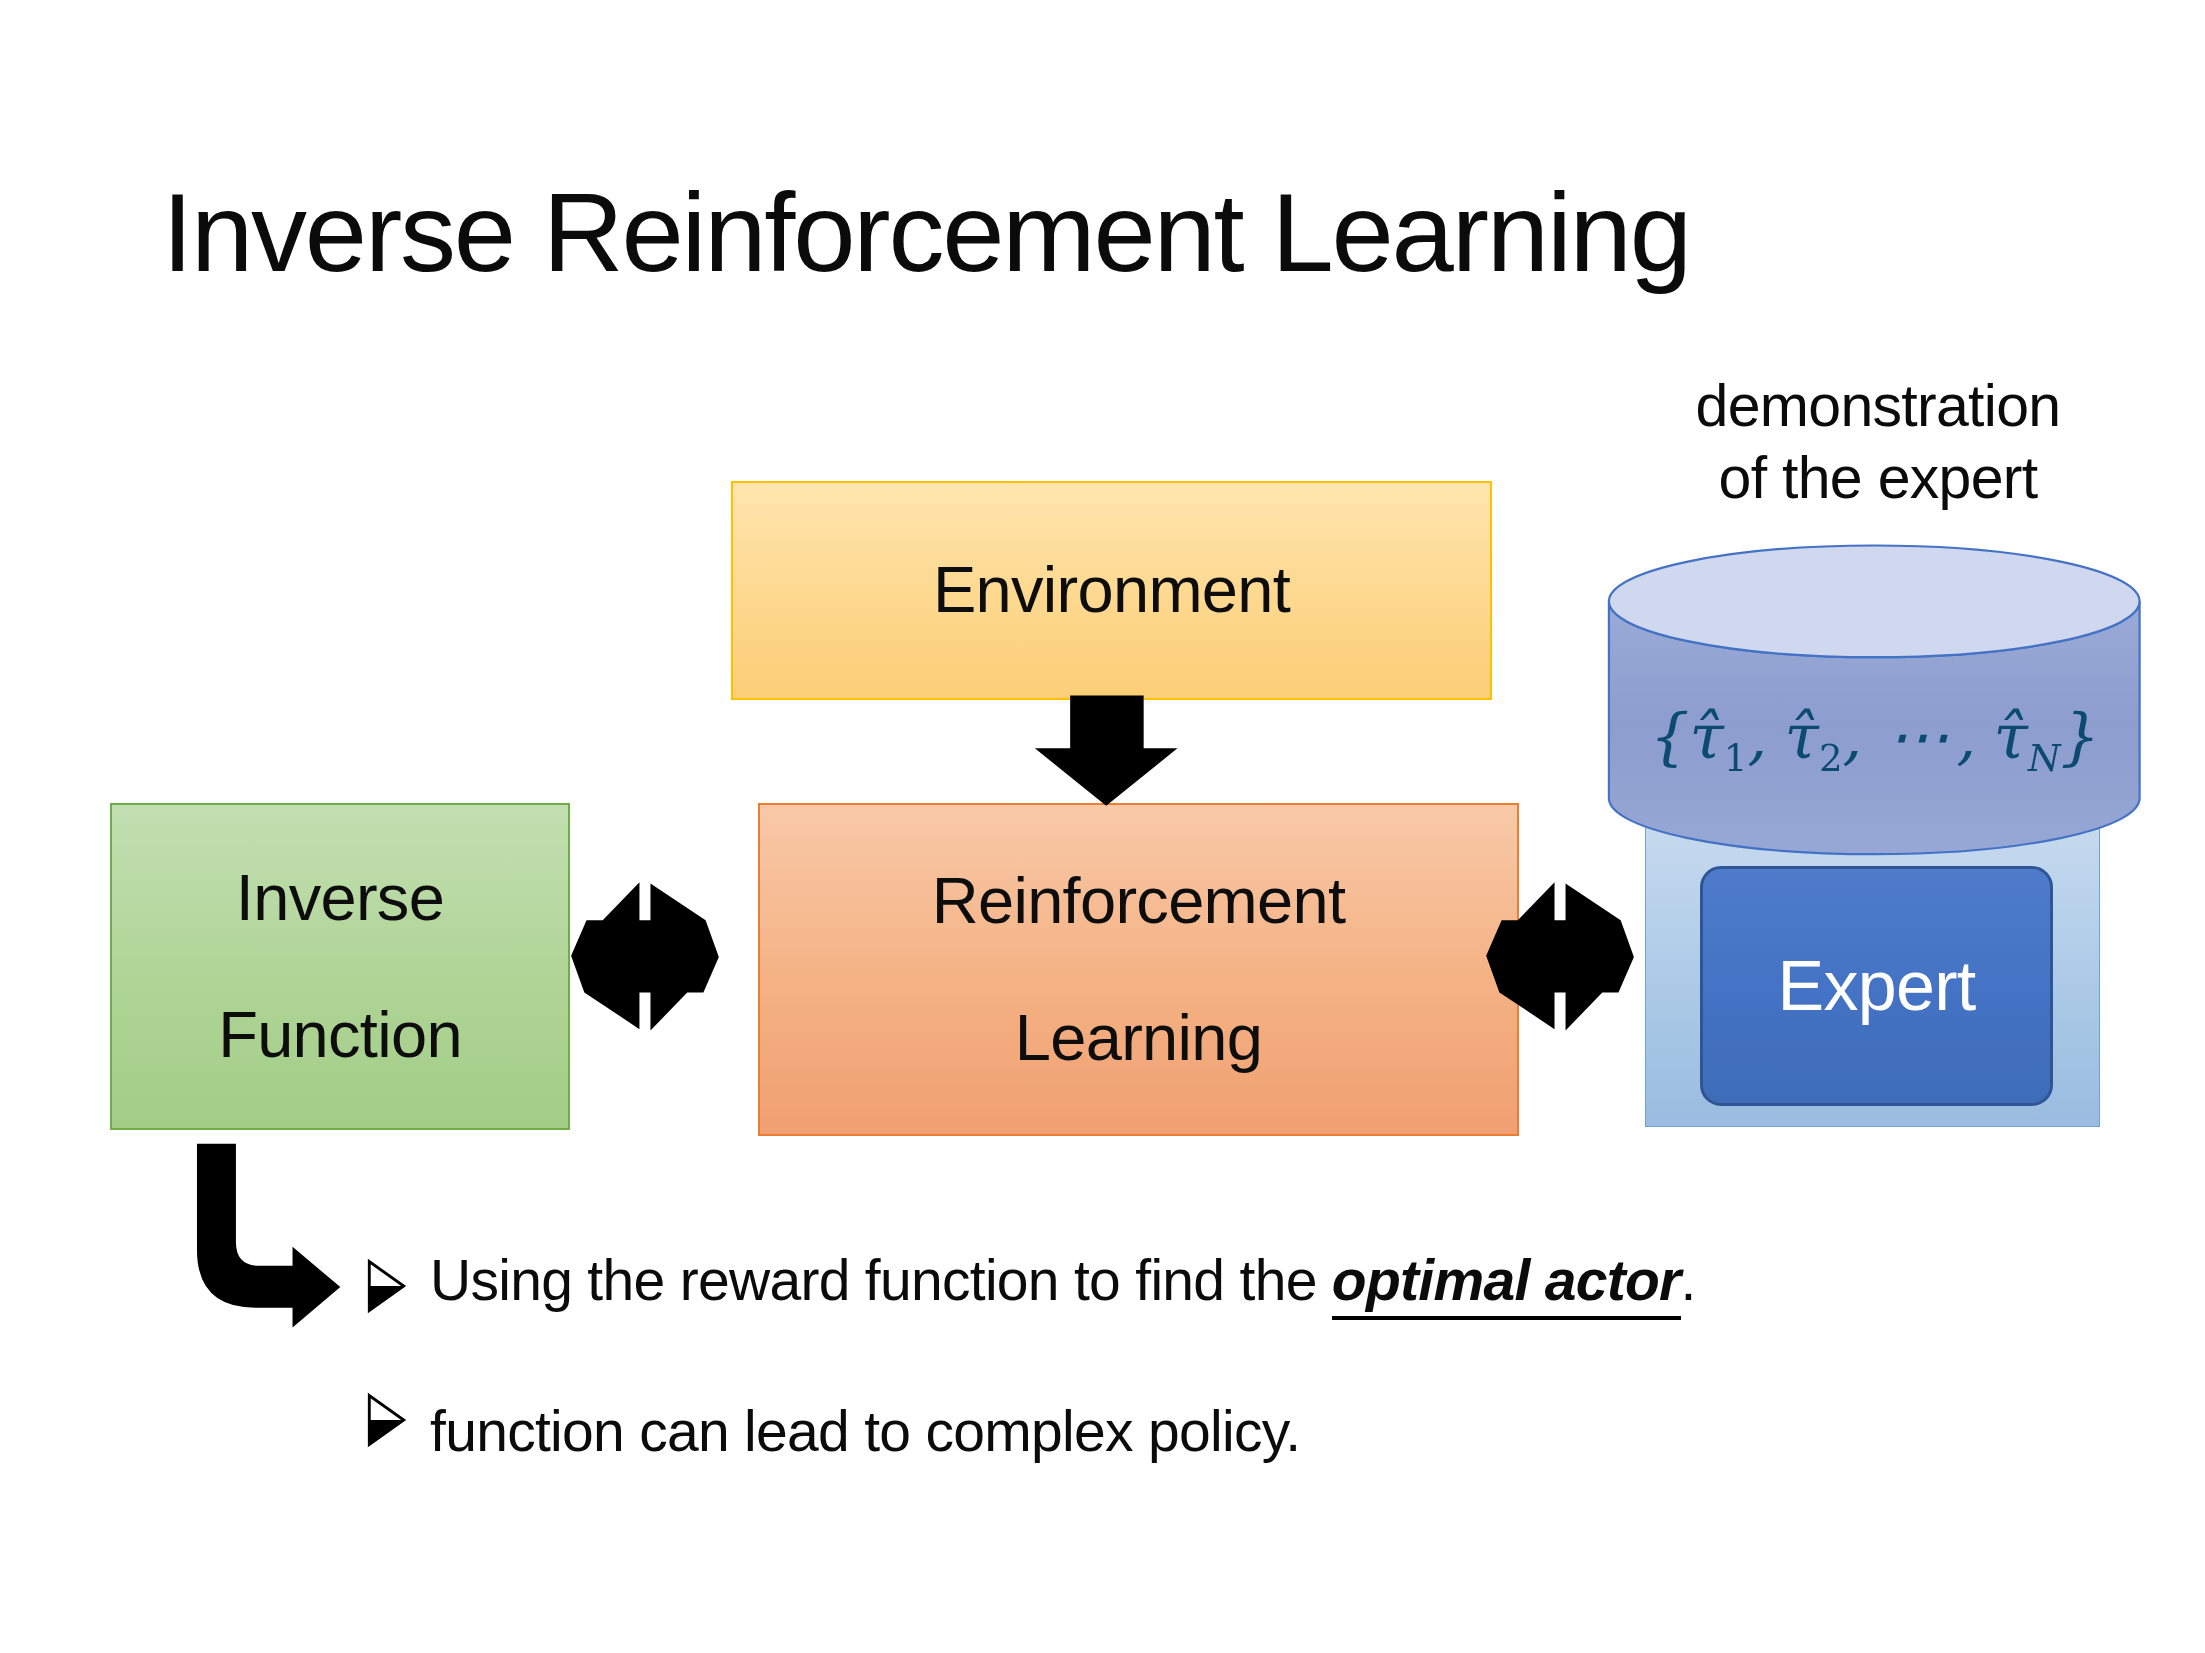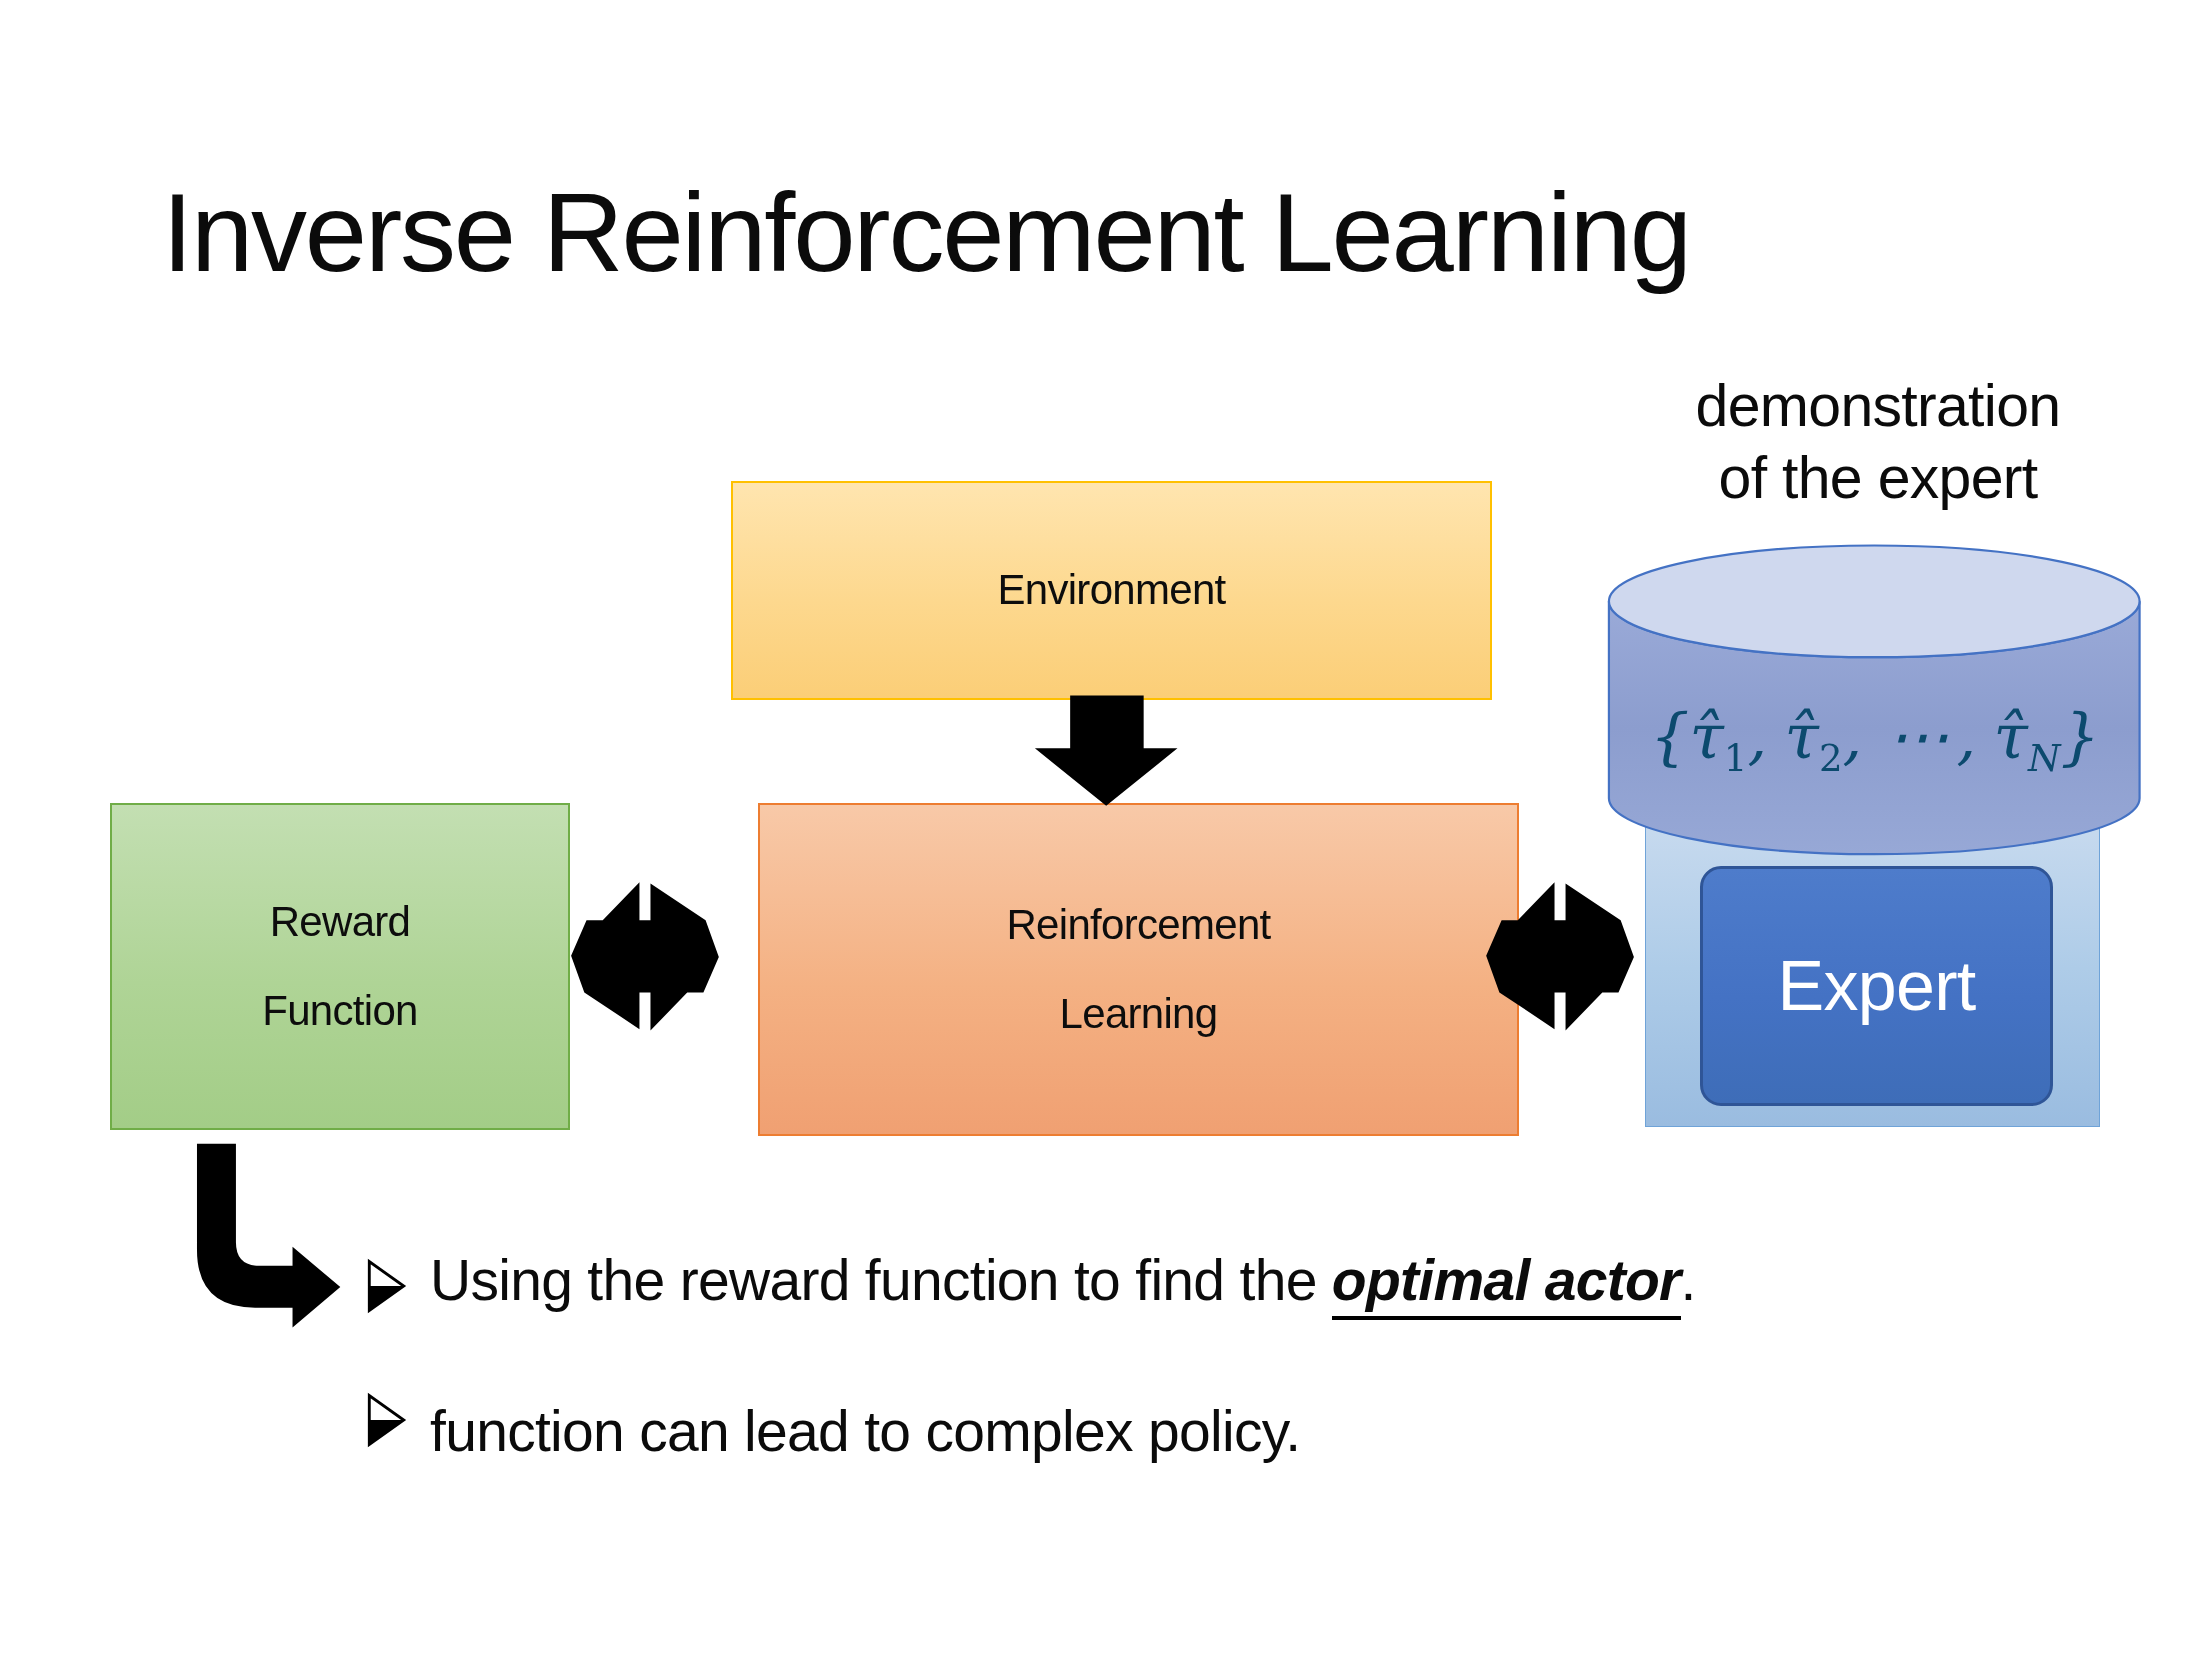--- a/index.html
+++ b/index.html
@@ -3,21 +3,21 @@
 <meta charset="utf-8">
 <style>
   html,body{margin:0;padding:0;background:#ffffff;}
   #stage{position:relative;width:2205px;height:1654px;background:#ffffff;overflow:hidden;
          font-family:"Liberation Sans",sans-serif;color:#000;}
   .abs{position:absolute;}
   #title{left:162px;top:168px;font-size:112px;letter-spacing:-2.2px;white-space:nowrap;color:#0b0b0b;}
   #annotation{left:1628px;top:371px;width:500px;text-align:center;font-size:59px;line-height:1.22;
               letter-spacing:-0.7px;color:#0b0b0b;}
   .box{display:flex;align-items:center;justify-content:center;text-align:center;
-       font-size:42px;letter-spacing:-0.7px;line-height:2.1;color:#0d0d0d;}
+       font-size:65px;letter-spacing:-0.7px;line-height:2.1;color:#0d0d0d;}
   #env-box{left:731px;top:481px;width:757px;height:215px;border:2.2px solid #FFC000;
            background:linear-gradient(180deg,#FFE5AF 0%,#FDD88E 55%,#FBCE77 100%);}
   #reward-box{left:110px;top:803px;width:456px;height:323px;border:2.2px solid #70AD47;
            background:linear-gradient(180deg,#C3DFB2 0%,#AFD496 55%,#A3CD87 100%);}
   #rl-box{left:758px;top:803px;width:757px;height:329px;border:2.2px solid #ED7D31;
            background:linear-gradient(180deg,#F8C9A8 0%,#F4B183 55%,#F0A072 100%);}
   #expert-bg{left:1645px;top:810px;width:453px;height:315px;border:1.5px solid #6FA3D8;
            background:linear-gradient(180deg,#C9DBEF 0%,#AECCE8 50%,#9ABCE0 100%);}
   #expert-btn{left:1700px;top:866px;width:347px;height:234px;border:3.7px solid #2F5597;border-radius:21px;
            background:linear-gradient(180deg,#4E7CCB 0%,#4472C4 55%,#3E6DB8 100%);
@@ -49,21 +49,21 @@
   </div>
 
   <div id="title" class="abs">Inverse Reinforcement Learning</div>
 
   <div id="env-box" class="abs box">
     <span>Environment</span>
   </div>
 
   <div id="reward-box" class="abs box">
     <div>
-      <div>Reward</div>
+      <div>Inverse</div>
       <div>Function</div>
     </div>
   </div>
 
   <div id="rl-box" class="abs box">
     <div>
       <div>Reinforcement</div>
       <div>Learning</div>
     </div>
   </div>

